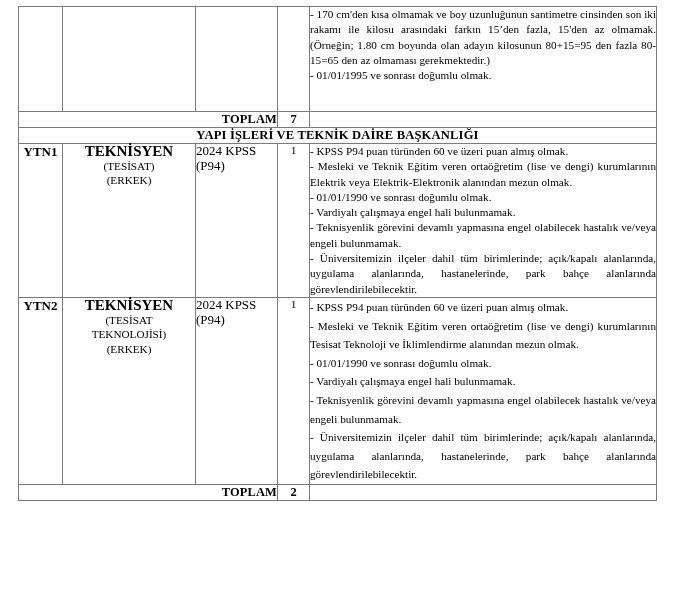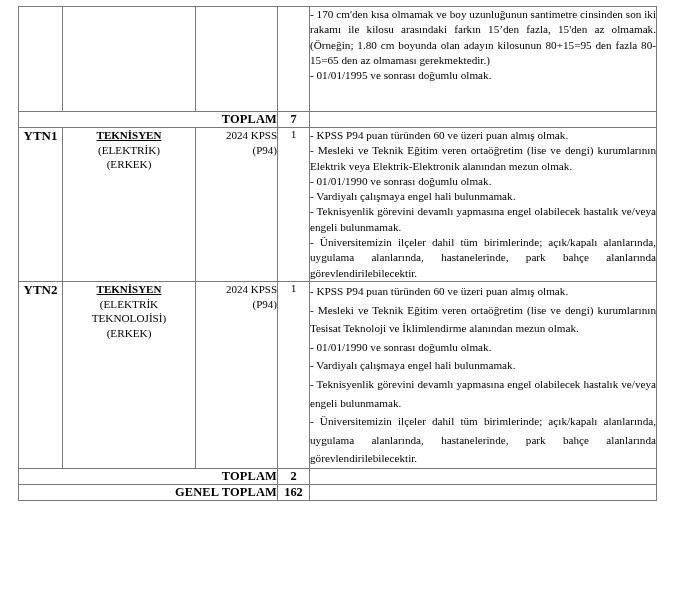--- a/index.html
+++ b/index.html
@@ -72,36 +72,35 @@
   }
 
   
   .title-cell {
     vertical-align: middle;
     text-align: center;
     line-height: 14.6px;
   }
   .title-cell .t-main {
     font-weight: bold;
-    font-size: 11px;
+    font-size: 15px;
     display: block;
-    text-decoration: underline;
   }
   .title-cell .t-sub {
     font-weight: normal;
     font-size: 11.2px;
     display: block;
   }
 
   
   .score-cell {
     vertical-align: middle;
-    text-align: right;
+    text-align: left;
     line-height: 14.6px;
-    font-size: 11px;
+    font-size: 13px;
   }
   .score-cell span { display: block; }
 
   
   .count-cell {
     vertical-align: middle;
     text-align: center;
     font-size: 11.4px;
   }
 
@@ -160,26 +159,29 @@
           <p class="plain">- 01/01/1995 ve sonrası doğumlu olmak.</p>
         </td>
       </tr>
 
       <tr>
         <td class="total-label" colspan="3">TOPLAM</td>
         <td class="total-value">7</td>
         <td class="total-blank"></td>
       </tr>
 
+      <tr>
+        <td class="section-header" colspan="5">YAPI İŞLERİ VE TEKNİK DAİRE BAŞKANLIĞI</td>
+      </tr>
 
       <tr>
         <td class="code-cell">YTN1</td>
         <td class="title-cell">
           <span class="t-main">TEKNİSYEN</span>
-          <span class="t-sub">(ELEKTRİK)</span>
+          <span class="t-sub">(TESİSAT)</span>
           <span class="t-sub">(ERKEK)</span>
         </td>
         <td class="score-cell">
           <span>2024 KPSS</span>
           <span>(P94)</span>
         </td>
         <td class="count-cell">1</td>
         <td class="crit">
           <p class="plain">- KPSS P94 puan türünden 60 ve üzeri puan almış olmak.</p>
           <p>- Mesleki ve Teknik Eğitim veren ortaöğretim (lise ve dengi) kurumlarının Elektrik veya Elektrik-Elektronik alanından mezun olmak.</p>
@@ -187,21 +189,21 @@
           <p class="plain">- Vardiyalı çalışmaya engel hali bulunmamak.</p>
           <p>- Teknisyenlik görevini devamlı yapmasına engel olabilecek hastalık ve/veya engeli bulunmamak.</p>
           <p>- Üniversitemizin ilçeler dahil tüm birimlerinde; açık/kapalı alanlarında, uygulama alanlarında, hastanelerinde, park bahçe alanlarında görevlendirilebilecektir.</p>
         </td>
       </tr>
 
       <tr>
         <td class="code-cell">YTN2</td>
         <td class="title-cell">
           <span class="t-main">TEKNİSYEN</span>
-          <span class="t-sub">(ELEKTRİK</span>
+          <span class="t-sub">(TESİSAT</span>
           <span class="t-sub">TEKNOLOJİSİ)</span>
           <span class="t-sub">(ERKEK)</span>
         </td>
         <td class="score-cell">
           <span>2024 KPSS</span>
           <span>(P94)</span>
         </td>
         <td class="count-cell">1</td>
         <td class="crit" style="line-height:18.6px;">
           <p class="plain">- KPSS P94 puan türünden 60 ve üzeri puan almış olmak.</p>
@@ -212,22 +214,17 @@
           <p>- Üniversitemizin ilçeler dahil tüm birimlerinde; açık/kapalı alanlarında, uygulama alanlarında, hastanelerinde, park bahçe alanlarında görevlendirilebilecektir.</p>
         </td>
       </tr>
 
       <tr>
         <td class="total-label" colspan="3">TOPLAM</td>
         <td class="total-value">2</td>
         <td class="total-blank"></td>
       </tr>
 
-      <tr>
-        <td class="total-label" colspan="3">GENEL TOPLAM</td>
-        <td class="total-value">162</td>
-        <td class="total-blank"></td>
-      </tr>
 
     </tbody>
   </table>
 
 </div>
 
 </body></html>

